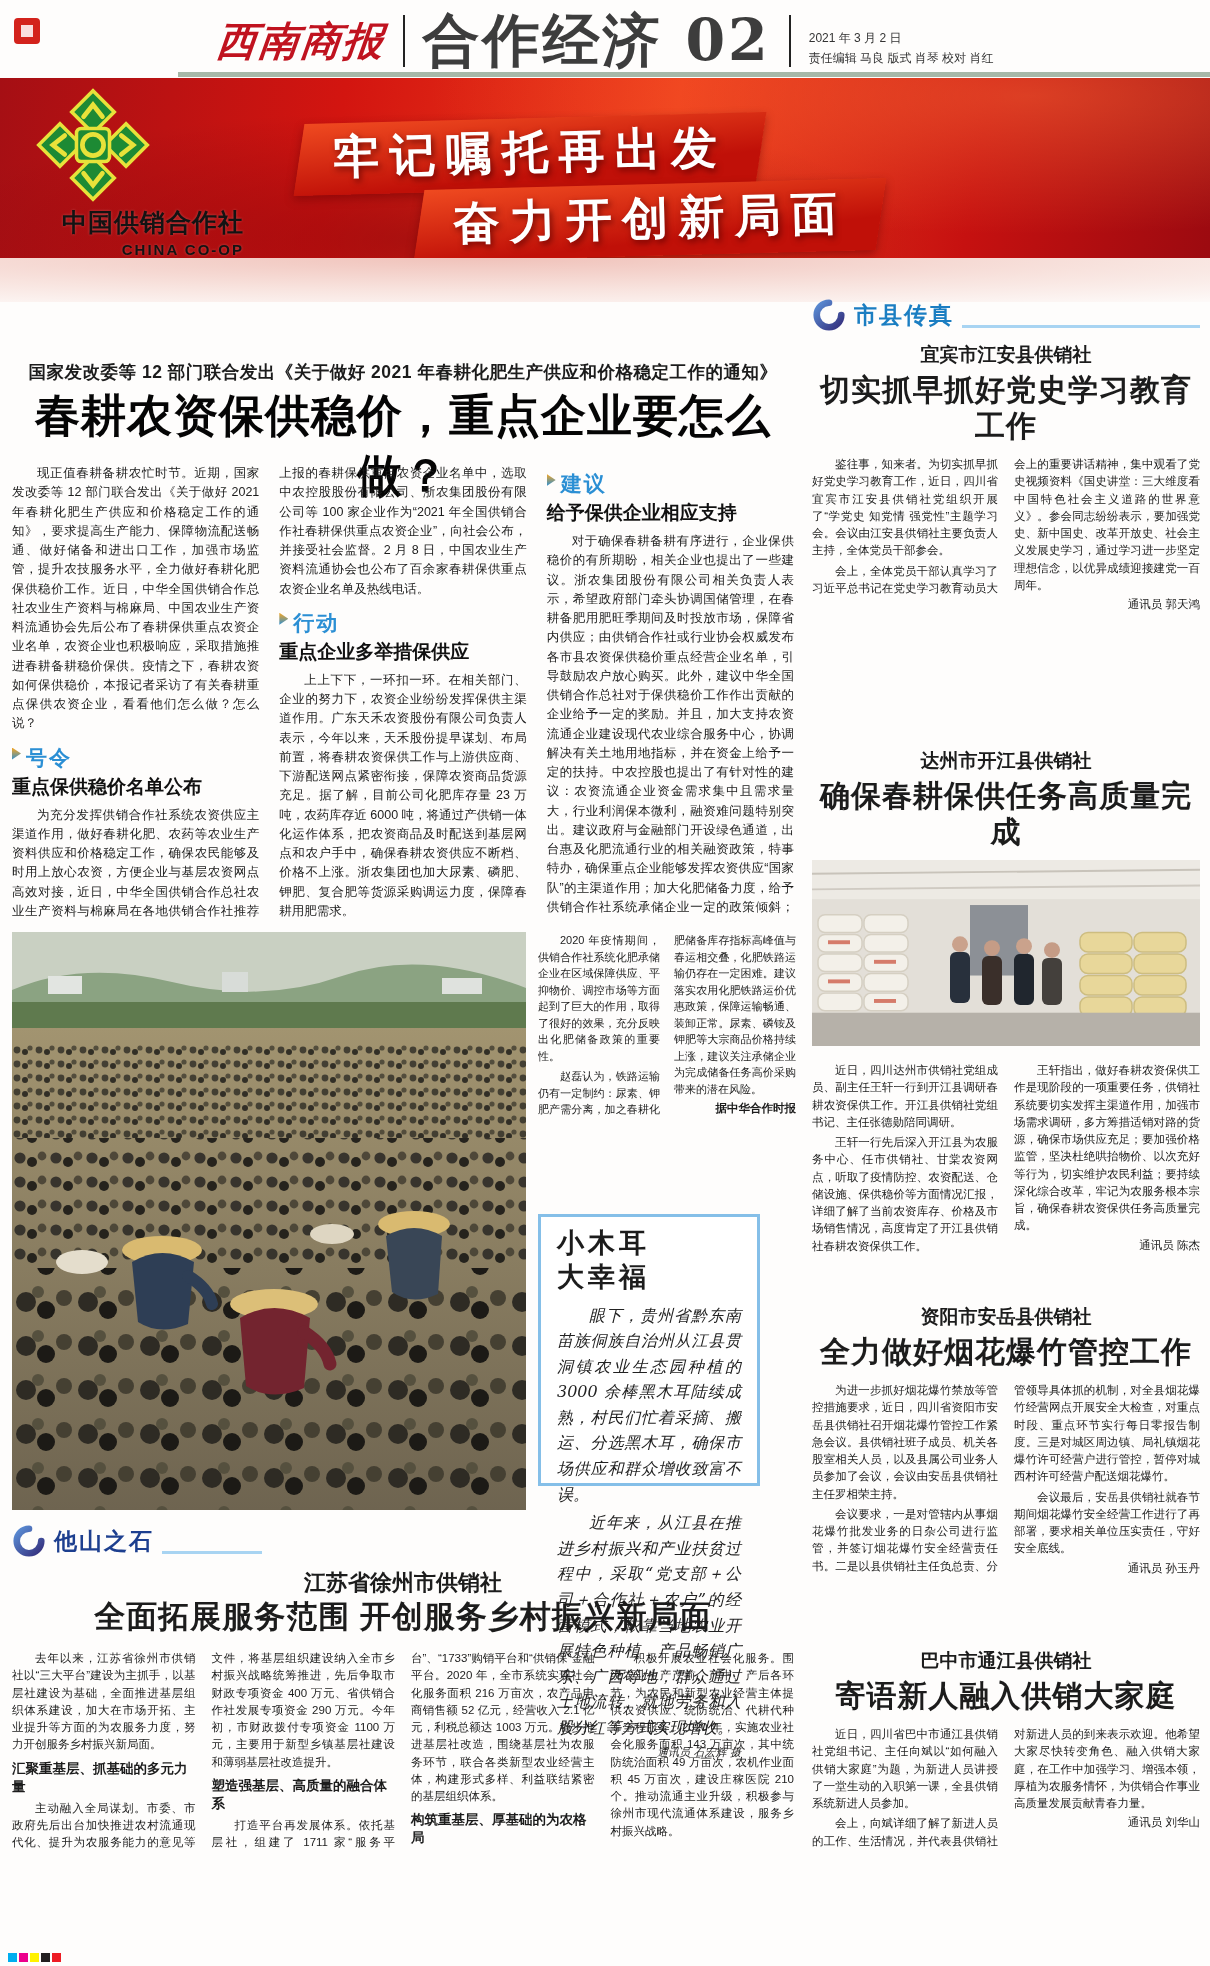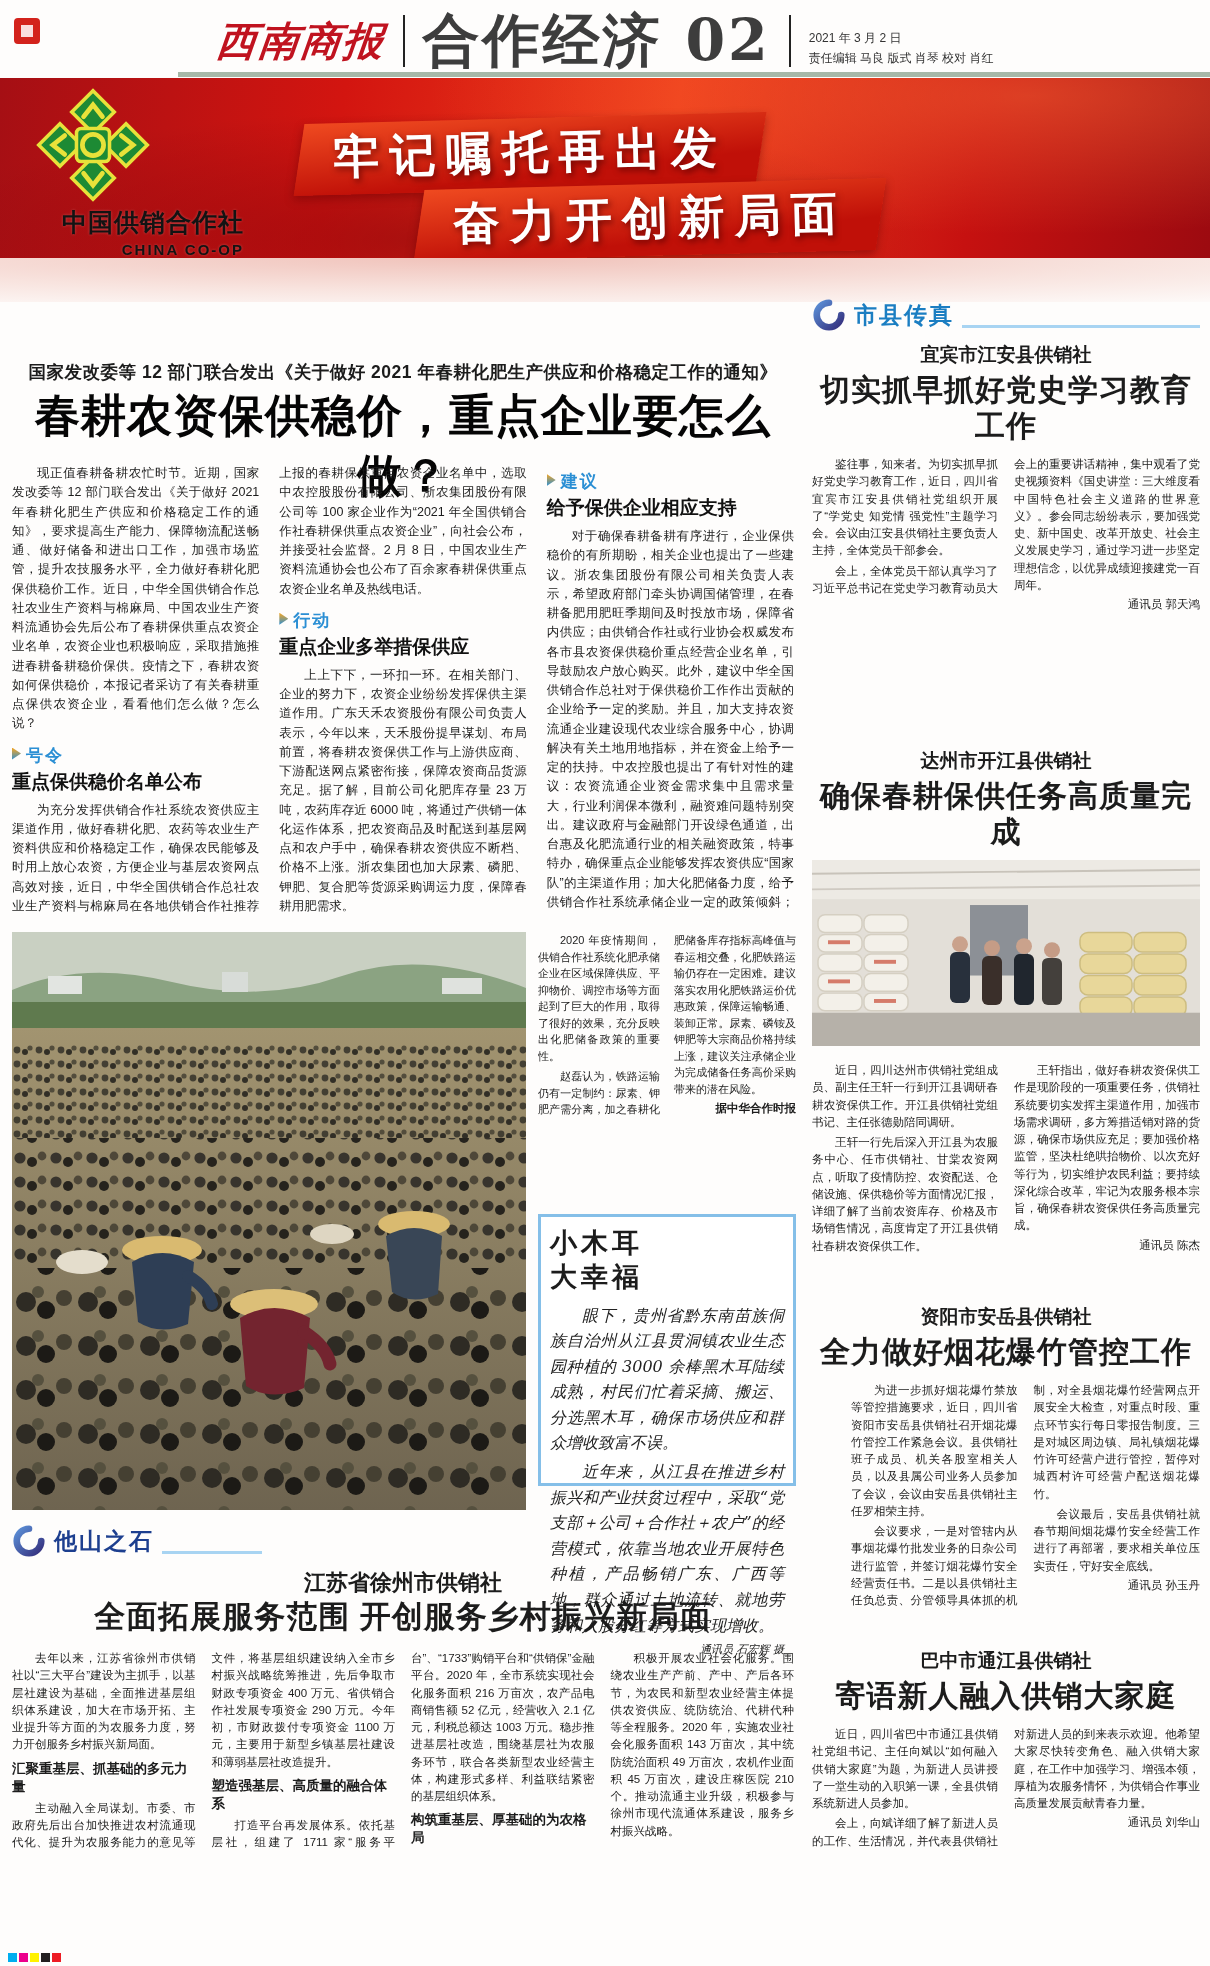--- a/index.html
+++ b/index.html
@@ -38,34 +38,34 @@
   .slogan1{left:300px;top:40px;font-size:46px;}
   .slogan2{left:420px;top:106px;font-size:46px;}
   
   .m-kicker{position:absolute;left:12px;top:360px;width:782px;text-align:center;
             font-weight:bold;font-size:17.5px;letter-spacing:.5px;}
   .m-headline{position:absolute;left:12px;top:386px;width:782px;text-align:center;
               font-weight:900;font-size:45px;letter-spacing:1px;color:#050505;}
   .m-cols{position:absolute;left:12px;top:464px;width:782px;height:464px;
           column-count:3;column-gap:20px;overflow:hidden;}
   .m-cols p,.m-cont p{font-size:12.5px;line-height:1.54;text-align:justify;margin:0 0 4px 0;text-indent:2em;}
-  .tag-chip{display:inline-block;color:#2b8fd4;font-weight:900;font-size:17px;letter-spacing:2px;
+  .tag-chip{display:inline-block;color:#2b8fd4;font-weight:900;font-size:21px;letter-spacing:2px;
             margin:6px 0 2px 0;position:relative;padding-left:14px;}
   .tag-chip:before{content:"";position:absolute;left:0;top:4px;width:9px;height:12px;
             background:linear-gradient(180deg,#f5a623,#2b8fd4);clip-path:polygon(0 0,100% 50%,0 100%);}
   .m-subhead{font-weight:900;font-size:19px;margin:0 0 6px 0;color:#111;}
   .m-section{break-inside:avoid-column;}
   
   .field-photo{position:absolute;left:12px;top:932px;width:514px;height:578px;overflow:hidden;background:#8b8066;}
   .m-cont{position:absolute;left:538px;top:932px;width:258px;height:274px;
           column-count:2;column-gap:14px;overflow:hidden;}
   .m-cont p{font-size:11px;line-height:1.5;}
   .m-source{font-weight:bold;text-align:right;font-size:11.5px;margin-top:2px;}
-  .caption-box{position:absolute;left:538px;top:1214px;width:258px;height:272px;
-               border:3px solid #85bfe8;background:#fff;box-sizing:border-box;padding:10px 9px;}
+  .caption-box{position:absolute;left:538px;top:1214px;width:222px;height:272px;
+               border:3px solid #85bfe8;background:#fff;box-sizing:border-box;padding:10px 16px;}
   .caption-title{font-weight:900;font-size:27px;letter-spacing:4px;line-height:1.25;margin-bottom:8px;}
   .caption-box p{font-family:"DejaVu Serif","Liberation Serif",serif;font-style:italic;
                  font-size:16px;line-height:1.6;text-align:justify;margin:0 0 3px 0;text-indent:2em;color:#222;}
   .caption-credit{font-family:"DejaVu Serif","Liberation Serif",serif;font-style:italic;
                   text-align:right;font-size:11px;margin-top:4px;}
   
   .sec-head{position:absolute;display:flex;align-items:center;gap:8px;}
   .swirl{width:34px;height:34px;flex:0 0 auto;}
   .sec-title{font-weight:900;font-size:23px;letter-spacing:2px;}
   .sec-rule{height:3px;background:#a8d4f2;flex:1 1 auto;align-self:flex-end;margin-bottom:4px;}
@@ -308,21 +308,21 @@
       <p>近日，四川达州市供销社党组成员、副主任王轩一行到开江县调研春耕农资保供工作。开江县供销社党组书记、主任张德勋陪同调研。</p>
       <p>王轩一行先后深入开江县为农服务中心、任市供销社、甘棠农资网点，听取了疫情防控、农资配送、仓储设施、保供稳价等方面情况汇报，详细了解了当前农资库存、价格及市场销售情况，高度肯定了开江县供销社春耕农资保供工作。</p>
       <p>王轩指出，做好春耕农资保供工作是现阶段的一项重要任务，供销社系统要切实发挥主渠道作用，加强市场需求调研，多方筹措适销对路的货源，确保市场供应充足；要加强价格监管，坚决杜绝哄抬物价、以次充好等行为，切实维护农民利益；要持续深化综合改革，牢记为农服务根本宗旨，确保春耕农资保供任务高质量完成。</p>
       <div class="sb-byline">通讯员 陈杰</div>
     </div>
   </div>
 
   <div class="sb-art" style="top:1304px;">
     <div class="sb-org">资阳市安岳县供销社</div>
     <div class="sb-headline">全力做好烟花爆竹管控工作</div>
-    <div class="sb-body" style="height:252px;margin-left:39px;">
+    <div class="sb-body" style="height:252px;">
       <p>为进一步抓好烟花爆竹禁放等管控措施要求，近日，四川省资阳市安岳县供销社召开烟花爆竹管控工作紧急会议。县供销社班子成员、机关各股室相关人员，以及县属公司业务人员参加了会议，会议由安岳县供销社主任罗相荣主持。</p>
       <p>会议要求，一是对管辖内从事烟花爆竹批发业务的日杂公司进行监管，并签订烟花爆竹安全经营责任书。二是以县供销社主任负总责、分管领导具体抓的机制，对全县烟花爆竹经营网点开展安全大检查，对重点时段、重点环节实行每日零报告制度。三是对城区周边镇、局礼镇烟花爆竹许可经营户进行管控，暂停对城西村许可经营户配送烟花爆竹。</p>
       <p>会议最后，安岳县供销社就春节期间烟花爆竹安全经营工作进行了再部署，要求相关单位压实责任，守好安全底线。</p>
       <div class="sb-byline">通讯员 孙玉丹</div>
     </div>
   </div>
 
   <div class="sb-art" style="top:1648px;">
     <div class="sb-org">巴中市通江县供销社</div>
     <div class="sb-headline">寄语新人融入供销大家庭</div>

